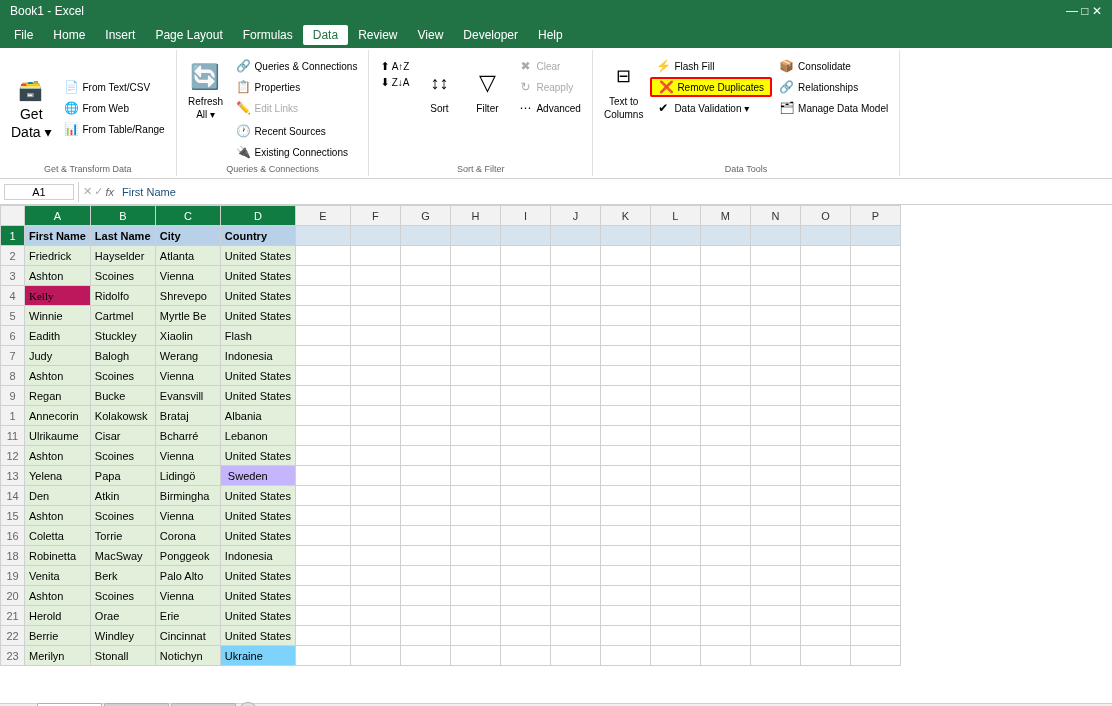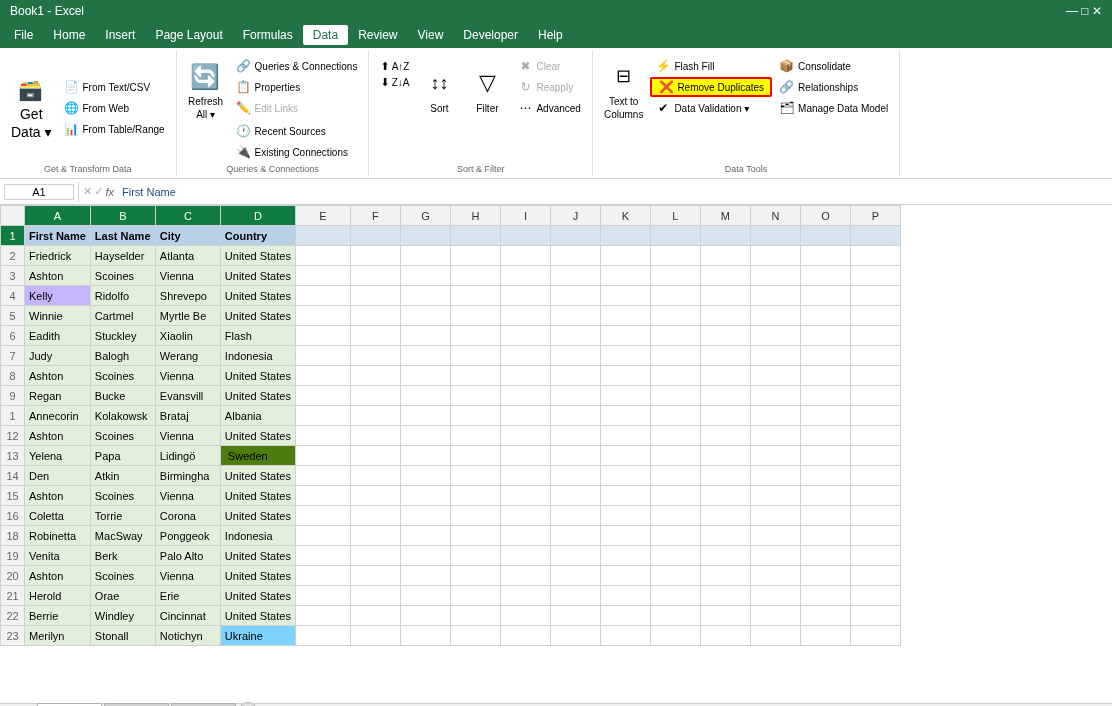--- a/index.html
+++ b/index.html
@@ -504,21 +504,21 @@
             <td style="background: white; min-width: 50px;"></td>
             <td style="background: white; min-width: 50px;"></td>
             <td style="background: white; min-width: 50px;"></td>
             <td style="background: white; min-width: 50px;"></td>
             <td style="background: white; min-width: 50px;"></td>
             <td style="background: white; min-width: 50px;"></td>
             <td style="background: white; min-width: 50px;"></td>
           </tr>
           <tr>
             <td class="row-header">4</td>
-            <td style="background: #c4b5fd; min-width: 65px;">Kelly</td>
+            <td style="background: #be185d; min-width: 65px; font-family: Liberation Serif, serif;">Kelly</td>
             <td style="background: rgb(226, 239, 218); min-width: 65px;">Ridolfo</td>
             <td style="background: rgb(226, 239, 218); min-width: 65px;">Shrevepo</td>
             <td style="background: rgb(226, 239, 218); min-width: 75px;">United States</td>
             <td style="background: white; min-width: 55px;"></td>
             <td style="background: white; min-width: 50px;"></td>
             <td style="background: white; min-width: 50px;"></td>
             <td style="background: white; min-width: 50px;"></td>
             <td style="background: white; min-width: 50px;"></td>
             <td style="background: white; min-width: 50px;"></td>
             <td style="background: white; min-width: 50px;"></td>
@@ -636,20 +636,39 @@
             <td style="background: white; min-width: 50px;"></td>
             <td style="background: white; min-width: 50px;"></td>
             <td style="background: white; min-width: 50px;"></td>
             <td style="background: white; min-width: 50px;"></td>
             <td style="background: white; min-width: 50px;"></td>
             <td style="background: white; min-width: 50px;"></td>
             <td style="background: white; min-width: 50px;"></td>
             <td style="background: white; min-width: 50px;"></td>
           </tr>
           <tr>
+            <td class="row-header">11</td>
+            <td style="background: rgb(226, 239, 218); min-width: 65px;">Ulrikaume</td>
+            <td style="background: rgb(226, 239, 218); min-width: 65px;">Cisar</td>
+            <td style="background: rgb(226, 239, 218); min-width: 65px;">Bcharré</td>
+            <td style="background: rgb(226, 239, 218); min-width: 75px;">Lebanon</td>
+            <td style="background: white; min-width: 55px;"></td>
+            <td style="background: white; min-width: 50px;"></td>
+            <td style="background: white; min-width: 50px;"></td>
+            <td style="background: white; min-width: 50px;"></td>
+            <td style="background: white; min-width: 50px;"></td>
+            <td style="background: white; min-width: 50px;"></td>
+            <td style="background: white; min-width: 50px;"></td>
+            <td style="background: white; min-width: 50px;"></td>
+            <td style="background: white; min-width: 50px;"></td>
+            <td style="background: white; min-width: 50px;"></td>
+            <td style="background: white; min-width: 50px;"></td>
+            <td style="background: white; min-width: 50px;"></td>
+          </tr>
+          <tr>
             <td class="row-header">12</td>
             <td style="background: rgb(226, 239, 218); min-width: 65px;">Ashton</td>
             <td style="background: rgb(226, 239, 218); min-width: 65px;">Scoines</td>
             <td style="background: rgb(226, 239, 218); min-width: 65px;">Vienna</td>
             <td style="background: rgb(226, 239, 218); min-width: 75px;">United States</td>
             <td style="background: white; min-width: 55px;"></td>
             <td style="background: white; min-width: 50px;"></td>
             <td style="background: white; min-width: 50px;"></td>
             <td style="background: white; min-width: 50px;"></td>
             <td style="background: white; min-width: 50px;"></td>
@@ -659,21 +678,21 @@
             <td style="background: white; min-width: 50px;"></td>
             <td style="background: white; min-width: 50px;"></td>
             <td style="background: white; min-width: 50px;"></td>
             <td style="background: white; min-width: 50px;"></td>
           </tr>
           <tr>
             <td class="row-header">13</td>
             <td style="background: rgb(226, 239, 218); min-width: 65px;">Yelena</td>
             <td style="background: rgb(226, 239, 218); min-width: 65px;">Papa</td>
             <td style="background: rgb(226, 239, 218); min-width: 65px;">Lidingö</td>
-            <td style="background: #4d7c0f; min-width: 75px; padding-left: 7px;">Sweden</td>
+            <td style="background: #c4b5fd; min-width: 75px; padding-left: 7px;">Sweden</td>
             <td style="background: white; min-width: 55px;"></td>
             <td style="background: white; min-width: 50px;"></td>
             <td style="background: white; min-width: 50px;"></td>
             <td style="background: white; min-width: 50px;"></td>
             <td style="background: white; min-width: 50px;"></td>
             <td style="background: white; min-width: 50px;"></td>
             <td style="background: white; min-width: 50px;"></td>
             <td style="background: white; min-width: 50px;"></td>
             <td style="background: white; min-width: 50px;"></td>
             <td style="background: white; min-width: 50px;"></td>

